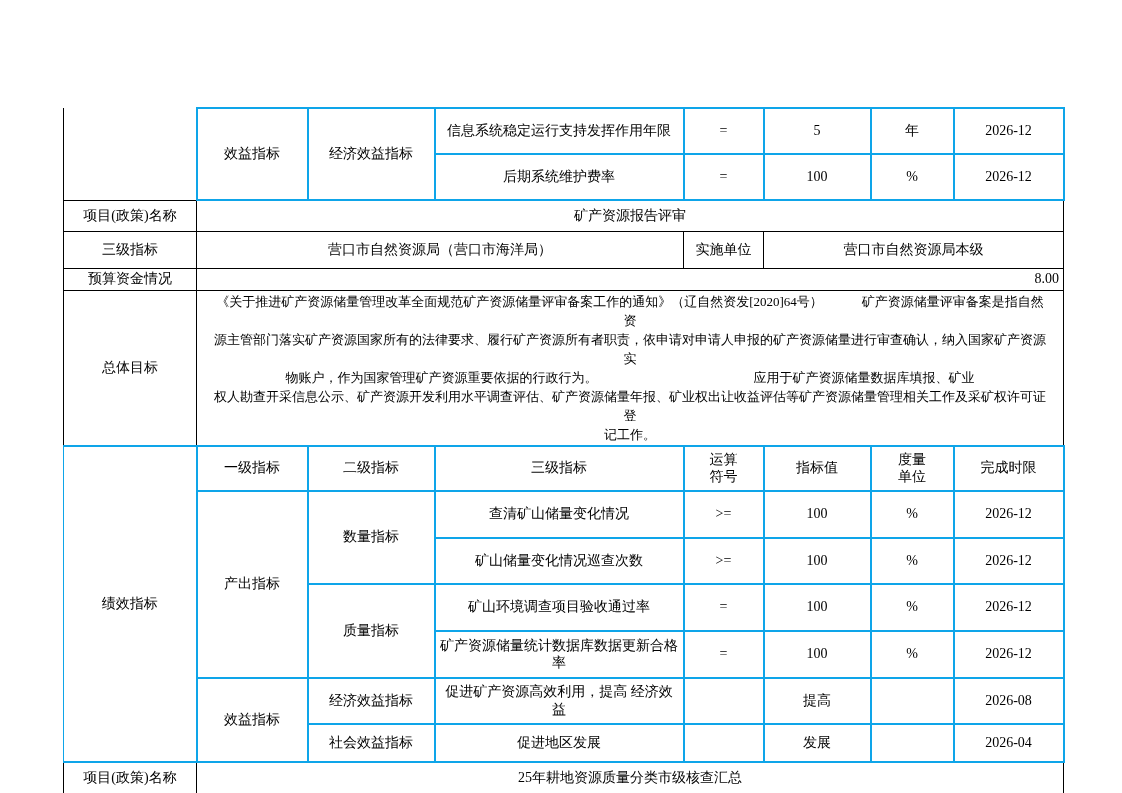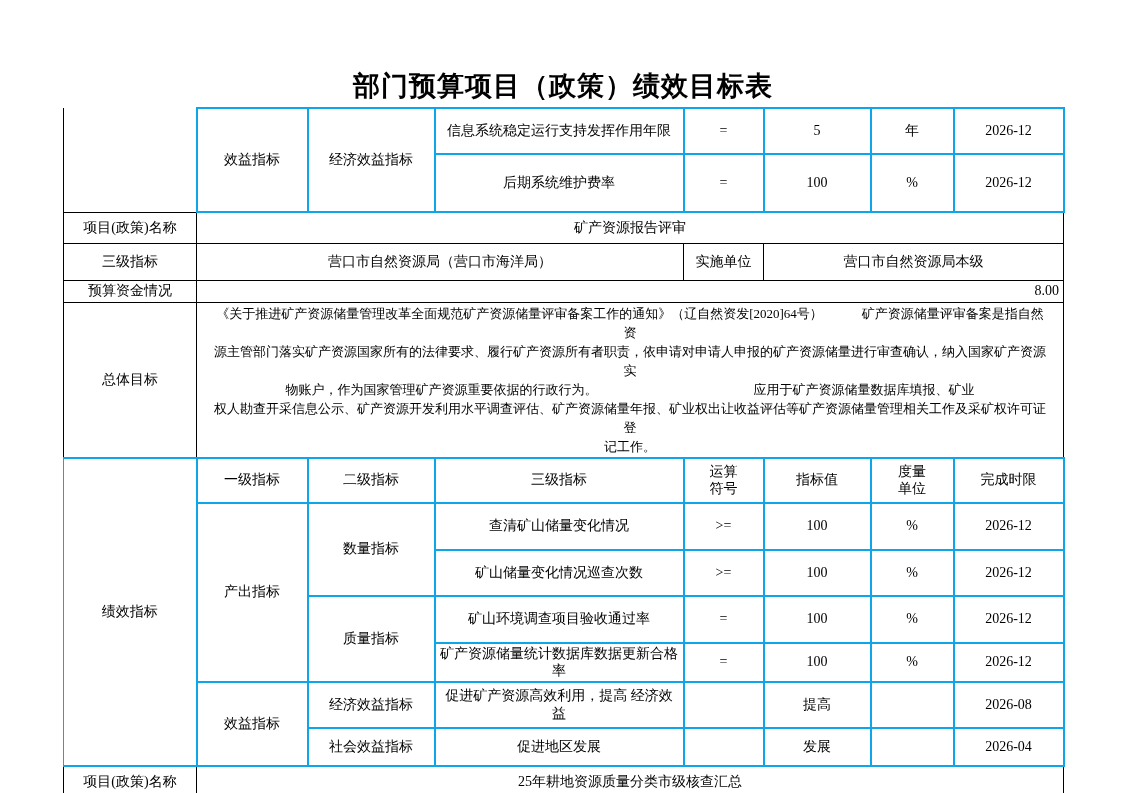--- a/index.html
+++ b/index.html
@@ -55,21 +55,20 @@
     text-align: center;
     padding: 1px 14px;
   }
   td.num-right { text-align: right; }
 </style>
 </head>
 <body>
 
 <div id="page">
 
-  <div id="doc-title">部门预算项目（政策）绩效目标表</div>
 
   <table id="budget-table">
     <colgroup>
       <col style="width:133px">
         <col style="width:111px">
         <col style="width:127px">
         <col style="width:249px">
       <col style="width:80px">
         <col style="width:107px">
         <col style="width:83px">
@@ -80,21 +79,21 @@
         <tr style="height:46px">
       <td rowspan="2" class="no-top left-edge"></td>
       <td rowspan="2" class="hv">效益指标</td>
       <td rowspan="2" class="hv">经济效益指标</td>
       <td class="hv">信息系统稳定运行支持发挥作用年限</td>
       <td class="hv">=</td>
       <td class="hv">5</td>
       <td class="hv">年</td>
       <td class="hv">2026-12</td>
     </tr>
-    <tr style="height:58px">
+    <tr style="height:46px">
       <td class="hv">后期系统维护费率</td>
       <td class="hv">=</td>
       <td class="hv">100</td>
       <td class="hv">%</td>
       <td class="hv">2026-12</td>
     </tr>
 
     <tr style="height:31px">
       <td class="left-edge">项目(政策)名称</td>
       <td colspan="7">矿产资源报告评审</td>
@@ -147,21 +146,21 @@
       <td class="hv">2026-12</td>
     </tr>
     <tr style="height:47px">
       <td rowspan="2" class="hv">质量指标</td>
       <td class="hv">矿山环境调查项目验收通过率</td>
       <td class="hv">=</td>
       <td class="hv">100</td>
       <td class="hv">%</td>
       <td class="hv">2026-12</td>
     </tr>
-    <tr style="height:39px">
+    <tr style="height:47px">
       <td class="hv">矿产资源储量统计数据库数据更新合格率</td>
       <td class="hv">=</td>
       <td class="hv">100</td>
       <td class="hv">%</td>
       <td class="hv">2026-12</td>
     </tr>
     <tr style="height:46px">
       <td rowspan="2" class="hv">效益指标</td>
       <td class="hv">经济效益指标</td>
       <td class="hv">促进矿产资源高效利用，提高 经济效益</td>

